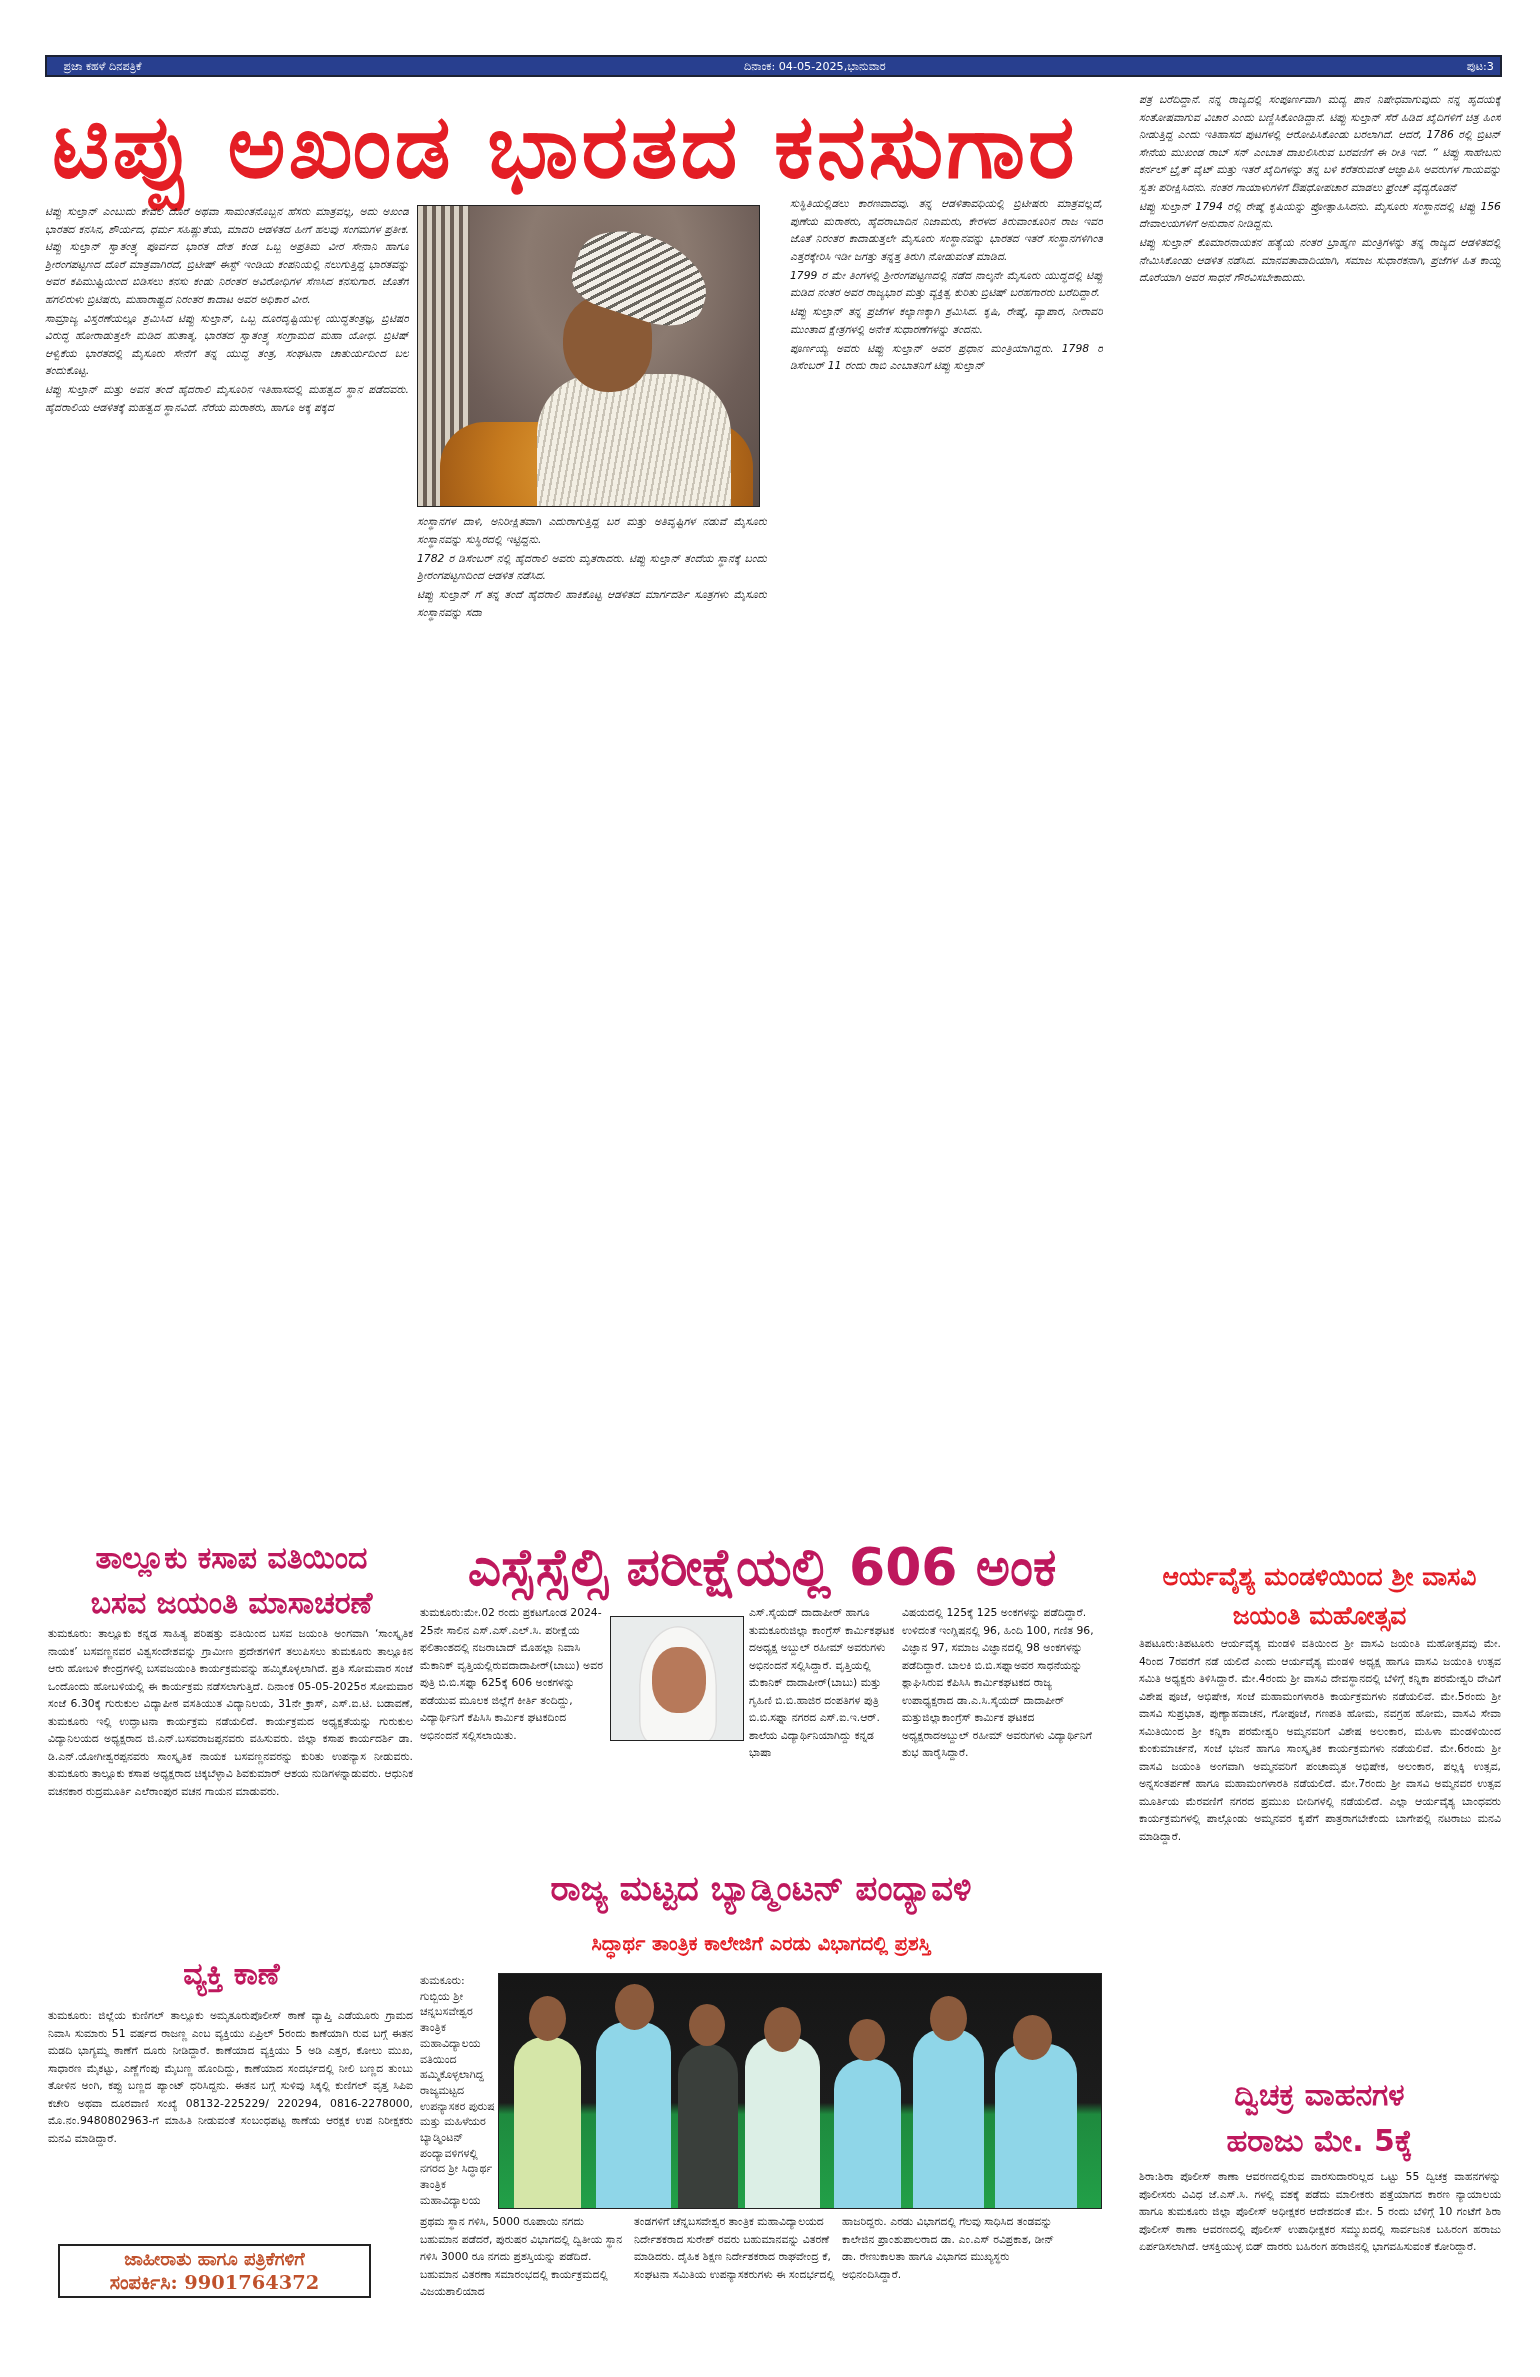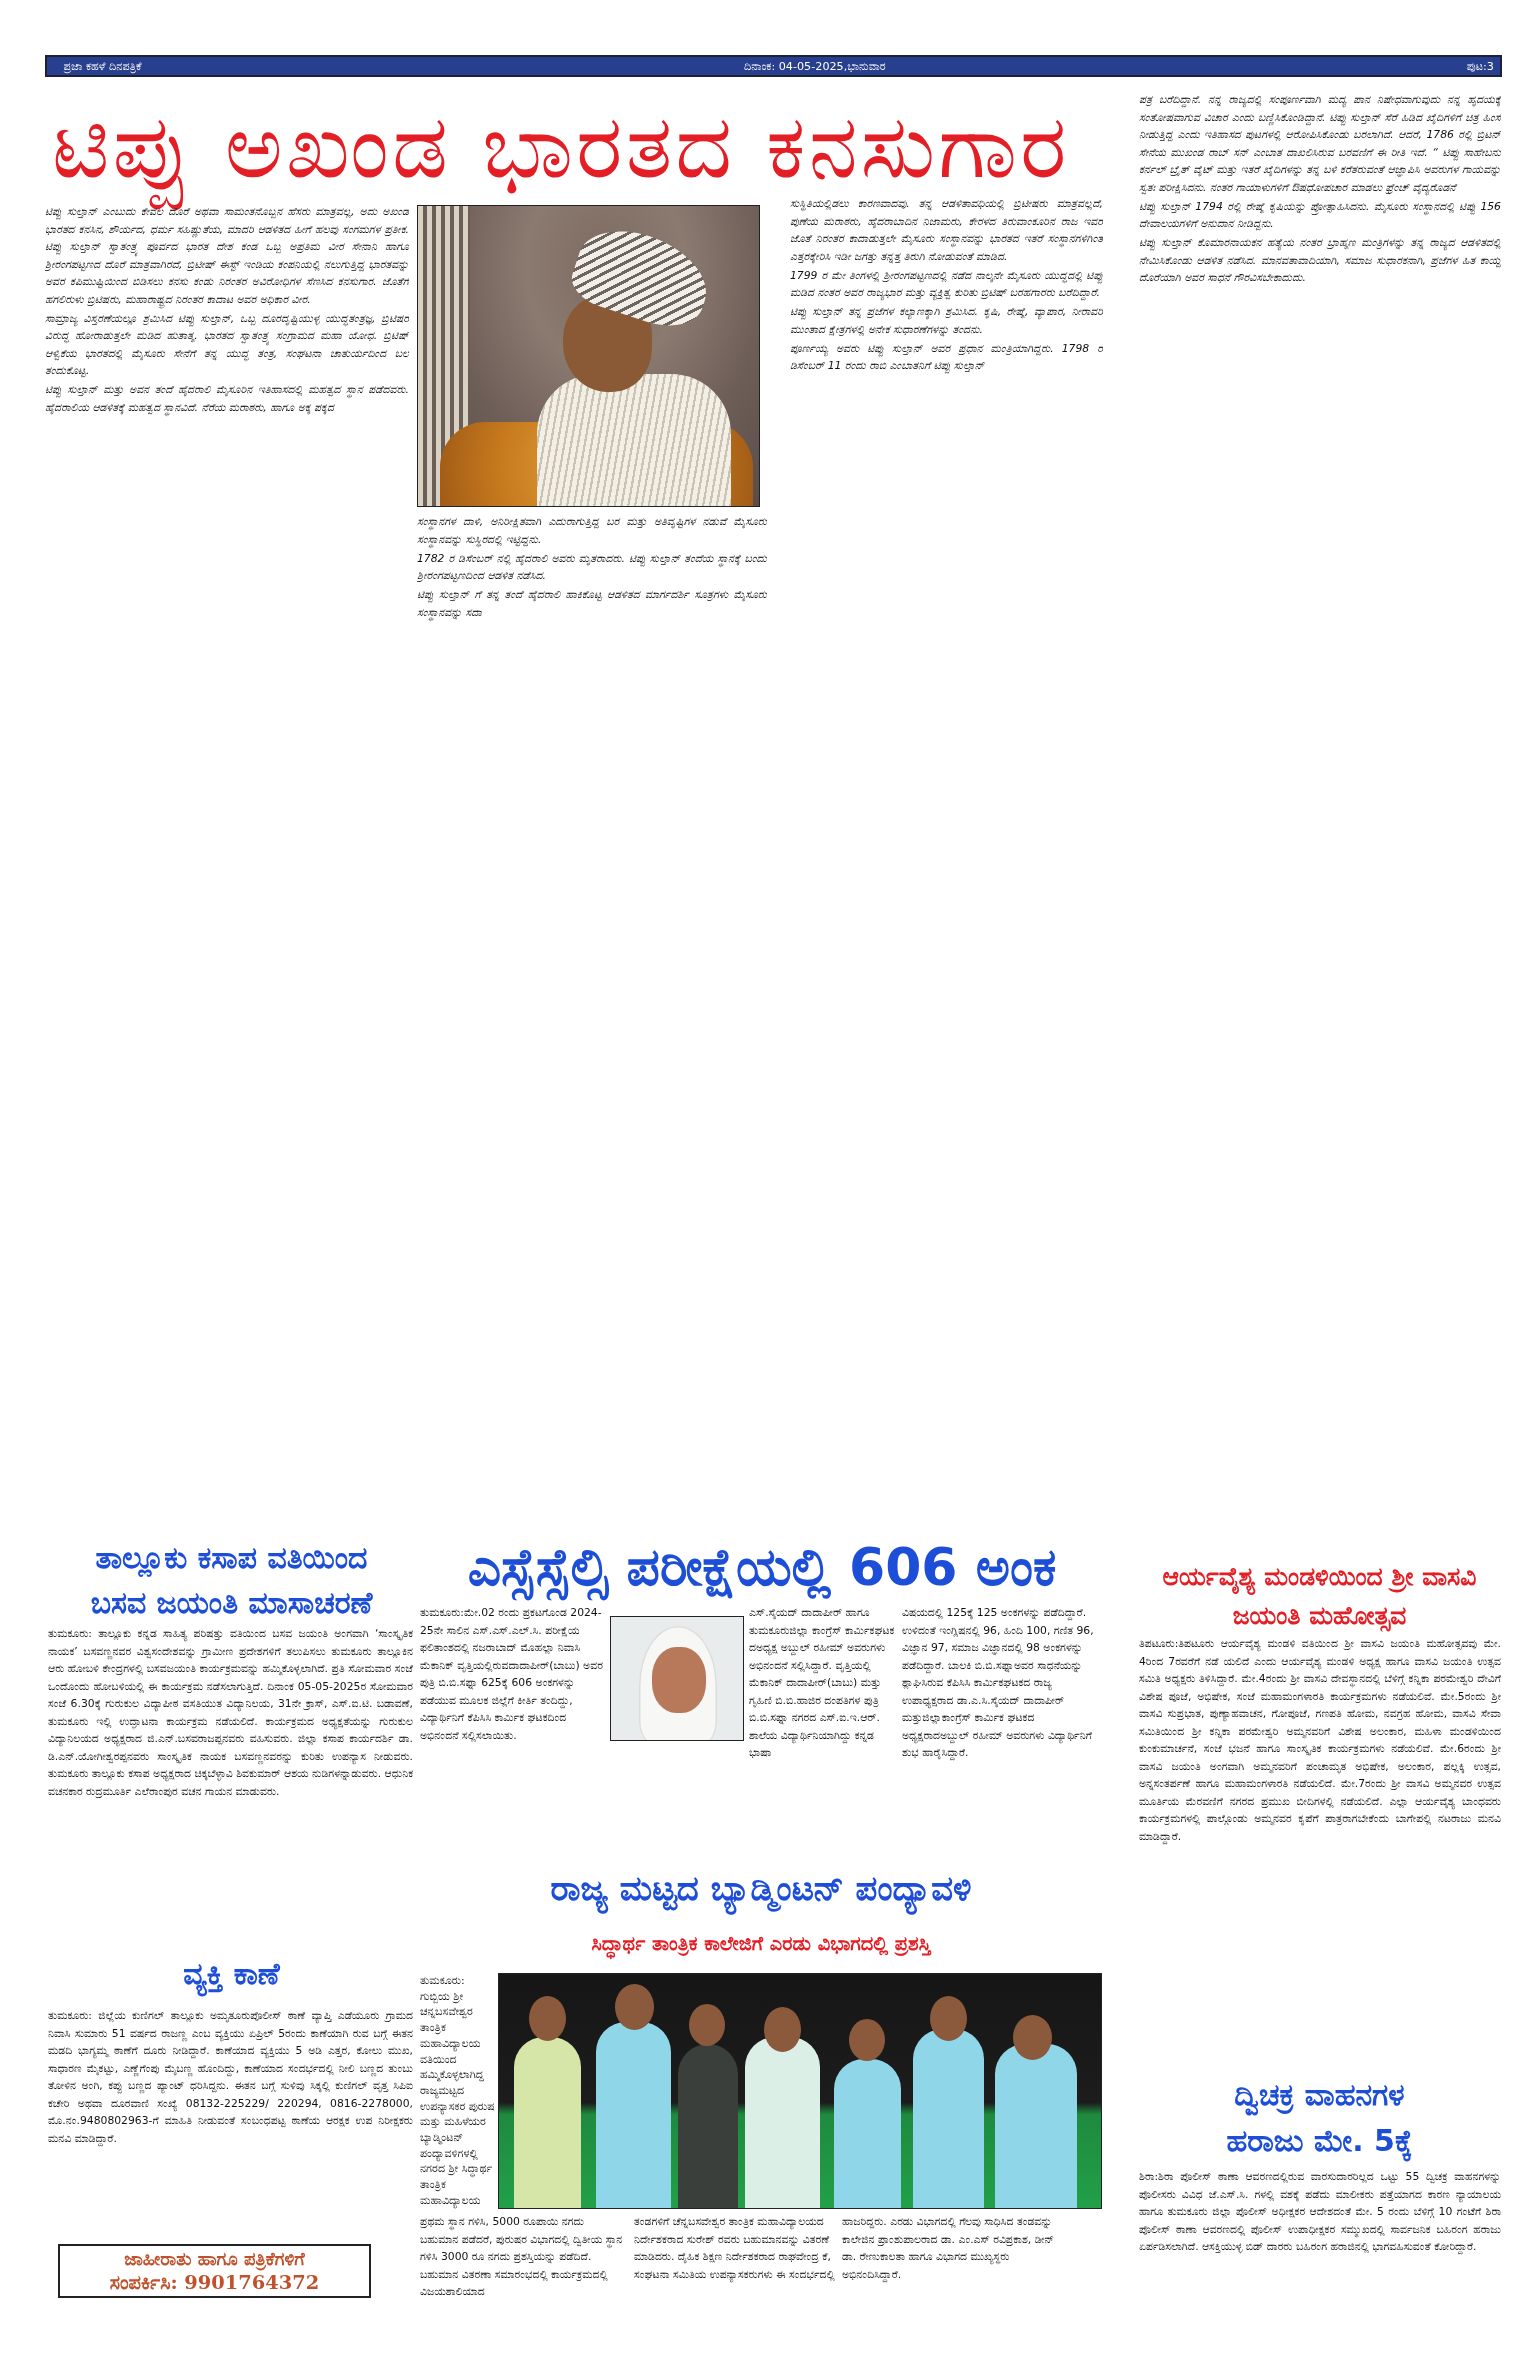--- a/index.html
+++ b/index.html
@@ -1,30 +1,30 @@
 <!DOCTYPE html>
 <html style="font-size:12px"><head>
 <meta charset="utf-8">
 <style>
   html,body{margin:0;padding:0;background:#fff;}
   body{width:1541px;height:2377px;position:relative;overflow:hidden;font-family:"DejaVu Sans",sans-serif;color:#111;}
   .abs{position:absolute;}
   .band{left:45px;top:55px;width:1457px;height:22.4px;background:#283f8f;border:2.2px solid #1c2233;box-sizing:border-box;color:#fff;font-size:11.2px;}
   .band span{position:absolute;top:3px;}
-  .main-title{left:52px;top:95px;width:1074px;height:112px;color:#e41e25;font-size:88px;font-weight:normal;line-height:104px;white-space:nowrap;letter-spacing:3px;font-family:"DejaVu Sans",sans-serif;}
+  .main-title{left:52px;top:95px;width:1074px;height:112px;color:#e41e25;font-size:88px;font-weight:bold;line-height:104px;white-space:nowrap;letter-spacing:3px;font-family:"DejaVu Sans",sans-serif;}
   .col{font-size:10.8px;line-height:17.5px;text-align:justify;overflow:hidden;color:#111;}
   .col p{margin:0 0 1.5px 0;font-style:italic;}
   .portrait{left:417px;top:205px;width:343px;height:302px;border:1.5px solid #222;box-sizing:border-box;overflow:hidden;
     background:radial-gradient(ellipse at 55% 20%,#7d6b62 0,#8b7a70 30%,#6e5e58 60%,#544843 100%);}
   .portrait .curtain{position:absolute;left:0;top:0;width:52px;height:100%;background:repeating-linear-gradient(90deg,#d8d1c4 0,#d8d1c4 4.5px,#6b5f55 4.5px,#6b5f55 9px);}
   .portrait .cushion{position:absolute;left:22.4px;top:216px;width:313px;height:89px;border-radius:45px 45px 0 0;background:radial-gradient(circle,#e6a53b 0,#c67a1e 60%,#a05a16 100%);}
   .portrait .body{position:absolute;left:119px;top:168px;width:194px;height:149px;border-radius:60px 60px 0 0;background:repeating-linear-gradient(100deg,#f3efe4 0,#f3efe4 4.5px,#c9c3b6 4.5px,#c9c3b6 6.7px);}
   .portrait .face{position:absolute;left:145px;top:89px;width:89px;height:97px;border-radius:45% 40% 45% 50%;background:#8a5a36;}
   .portrait .turban{position:absolute;left:157px;top:30px;width:134px;height:82px;border-radius:50% 60% 40% 30%;background:repeating-linear-gradient(135deg,#f2eee7 0,#f2eee7 5.2px,#6b6760 5.2px,#6b6760 8.2px);transform:rotate(18deg);}
-  .headline{font-weight:bold;color:#1d4ed8;text-align:center;white-space:nowrap;}
+  .headline{font-weight:bold;color:#be185d;text-align:center;white-space:nowrap;}
   .red{color:#e41e25;}
   .photo-girl{left:610px;top:1616px;width:134px;height:125px;border:1.5px solid #222;box-sizing:border-box;background:#e9ecec;overflow:hidden;}
   .photo-girl .hijab{position:absolute;left:28px;top:9px;width:78px;height:119px;border-radius:50% 50% 20% 20%;background:#f7f7f5;box-shadow:0 0 0 1.5px #ddd inset;}
   .photo-girl .face{position:absolute;left:41px;top:30px;width:54px;height:66px;border-radius:45%;background:#b7795a;}
   .photo-team{left:498px;top:1973px;width:604px;height:236px;border:1.5px solid #222;box-sizing:border-box;overflow:hidden;background:linear-gradient(180deg,#161616 0,#1c1c1c 55%,#1e8a3e 60%,#22a048 100%);}
   .person{position:absolute;bottom:0;border-radius:30px 30px 0 0;}
   .head{position:absolute;border-radius:50%;background:#8b5a3c;}
   .ad-box{left:58px;top:2244px;width:313px;height:54px;border:2.2px solid #222;box-sizing:border-box;color:#c0512c;text-align:center;font-weight:bold;background:#fff;}
   .ad-box .l1{font-size:18px;line-height:22.4px;margin-top:1.5px;}
   .ad-box .l2{font-size:19.4px;line-height:25px;font-family:"DejaVu Serif",serif;}

